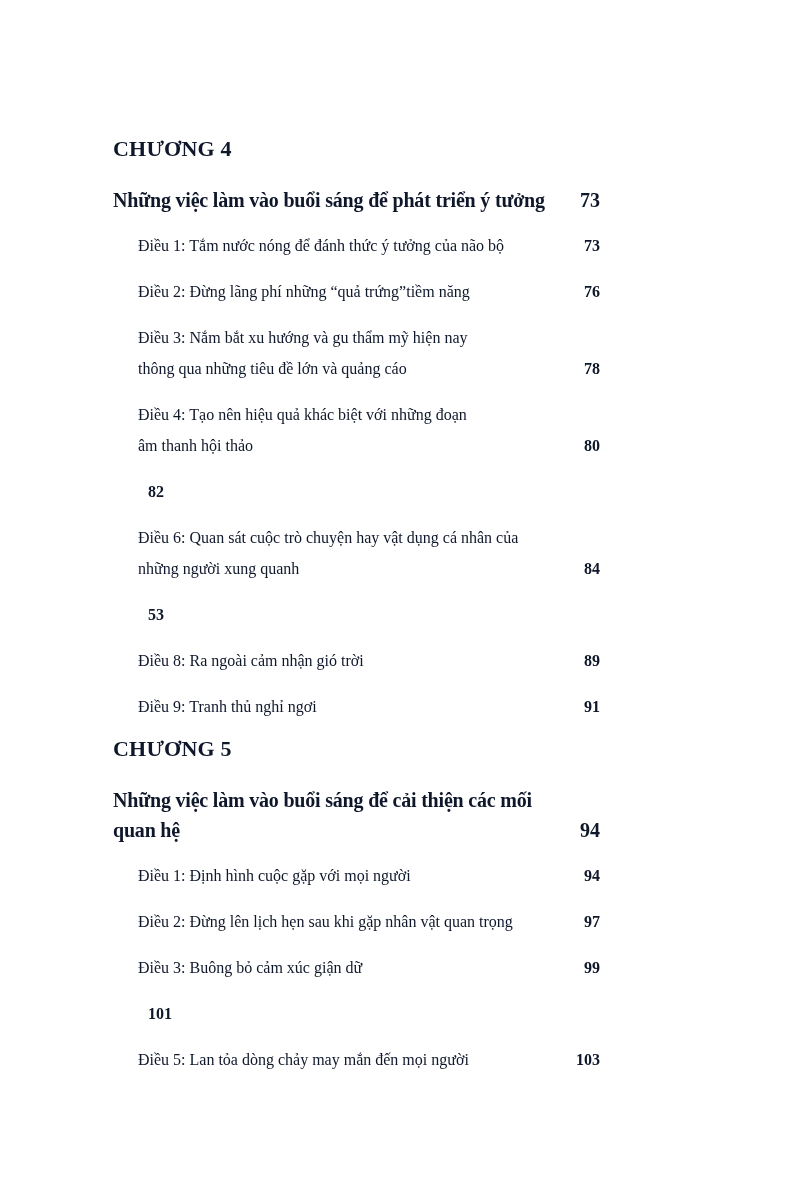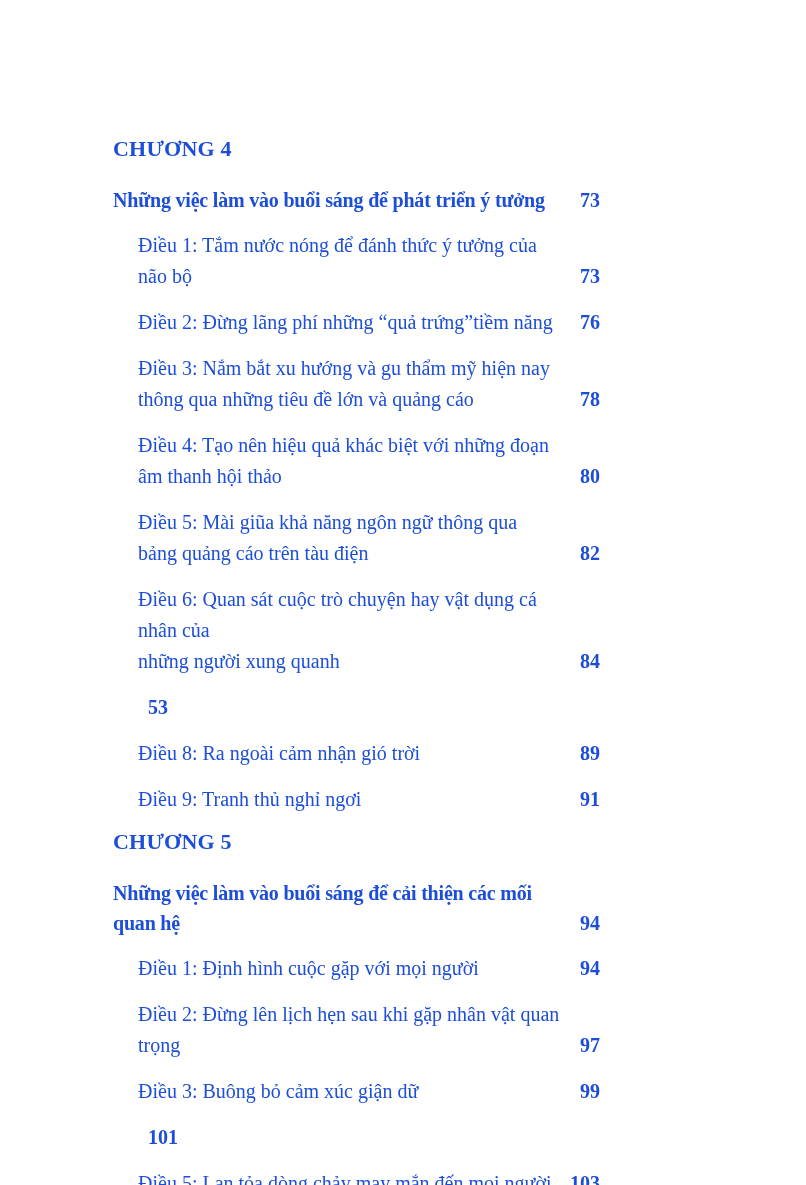--- a/index.html
+++ b/index.html
@@ -8,21 +8,21 @@
     background: #ffffff;
   }
   .page {
     position: relative;
     width: 706px;
     height: 1185px;
     background: #ffffff;
     box-sizing: border-box;
     padding: 137px 106px 0 113px;
     font-family: "Liberation Serif", "DejaVu Serif", serif;
-    color: #1d4ed8;
+    color: #0f172a;
     overflow: hidden;
   }
   .chapter-label {
     margin: 0;
     font-size: 22px;
     line-height: 24px;
     font-weight: bold;
     letter-spacing: 0.2px;
   }
   .title-row {
@@ -36,21 +36,21 @@
     letter-spacing: -0.2px;
   }
   .items {
     margin-top: 15px;
   }
   .item-row {
     display: flex;
     justify-content: space-between;
     align-items: flex-end;
     padding-left: 25px;
-    font-size: 20px;
+    font-size: 16px;
     line-height: 31px;
     margin-bottom: 15px;
   }
   .item-text {
     white-space: pre-line;
   }
   .page-num {
     flex: 0 0 auto;
     margin-left: 10px;
     font-weight: bold;
@@ -85,22 +85,20 @@
     <span class="page-num">78</span>
   </div>
 
   <div class="item-row">
     <span class="item-text">Điều 4: Tạo nên hiệu quả khác biệt với những đoạn
 âm thanh hội thảo</span>
     <span class="page-num">80</span>
   </div>
 
   <div class="item-row">
-    <span class="item-text">Điều 5: Mài giũa khả năng ngôn ngữ thông qua
-bảng quảng cáo trên tàu điện</span>
     <span class="page-num">82</span>
   </div>
 
   <div class="item-row">
     <span class="item-text">Điều 6: Quan sát cuộc trò chuyện hay vật dụng cá nhân của
 những người xung quanh</span>
     <span class="page-num">84</span>
   </div>
 
   <div class="item-row">

